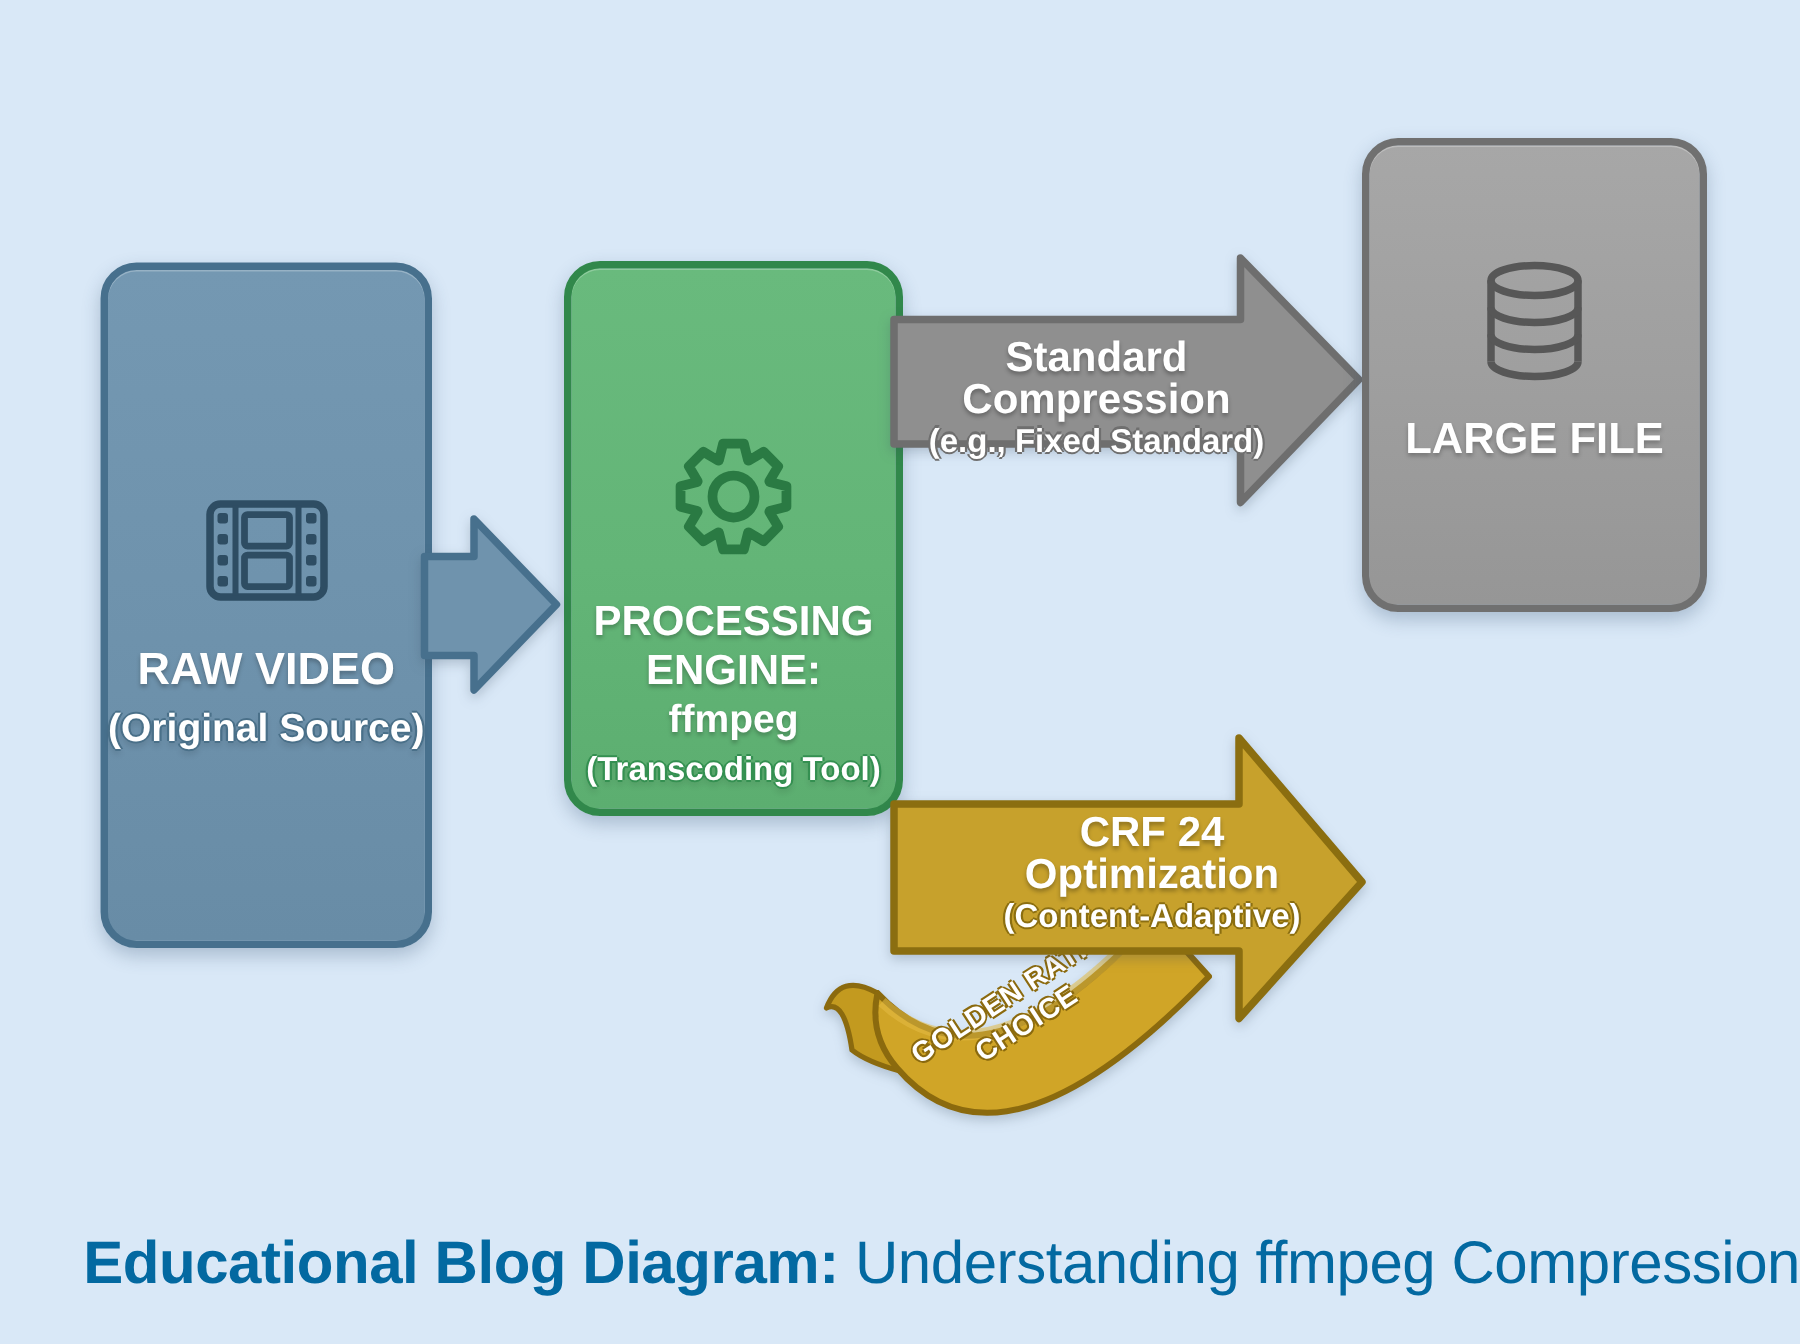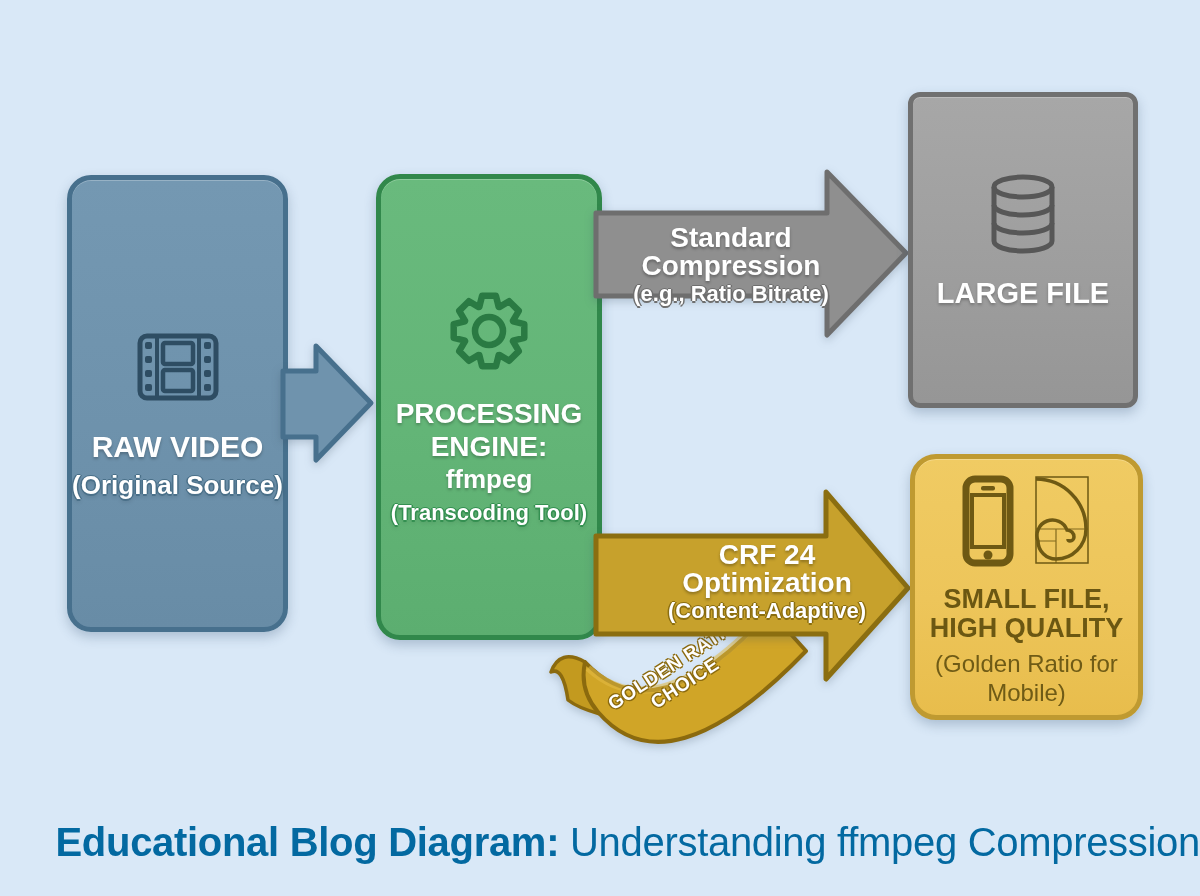--- a/index.html
+++ b/index.html
@@ -12,46 +12,46 @@
 
   
   .node {
     position:absolute; box-sizing:border-box; border-radius:24px;
     display:flex; flex-direction:column; align-items:center;
     box-shadow:0 5px 12px rgba(50,80,110,.28), inset 0 1px 0 rgba(255,255,255,.25);
   }
   .node-blue  { left:67px;  top:175px; width:221px; height:457px; z-index:1;
                 border:5px solid #47708d;
                 background:linear-gradient(180deg,#7498b2 0%,#6e92ac 55%,#688ca6 100%); }
-  .node-green { left:376px; top:174px; width:226px; height:466px; z-index:1;
+  .node-green { left:376px; top:174px; width:226px; height:370px; z-index:1;
                 border:5px solid #31884b;
                 background:linear-gradient(180deg,#69ba7d 0%,#63b577 55%,#5cae70 100%); }
   .node-gray  { left:908px; top:92px;  width:230px; height:316px; z-index:6;
-                border:5px solid #707070; border-radius:12px;
+                border:5px solid #707070; border-radius:24px;
                 background:linear-gradient(180deg,#a7a7a7 0%,#9e9e9e 55%,#969696 100%); }
   .node-gold  { left:910px; top:454px; width:233px; height:266px; z-index:6;
                 border:5px solid #bf9a31; border-radius:26px;
                 background:linear-gradient(180deg,#f0cb63 0%,#edc55a 55%,#e8bd4c 100%); }
 
   .white-title { color:#fff; font-weight:bold; text-align:center;
                  text-shadow:0 2px 3px rgba(0,0,0,.25); }
   .sub { color:#fff; text-align:center; font-weight:bold;
          text-shadow:-1.5px 0 var(--oc), 1.5px 0 var(--oc), 0 -1.5px var(--oc), 0 1.5px var(--oc), 0 3px 4px rgba(0,0,0,.15); }
   .node-blue  .sub { --oc:#4a7089; }
   .node-green .sub { --oc:#349051; }
   .node-gray  .sub { --oc:#757575; }
 
   
   .arrow-label { position:absolute; z-index:5; text-align:center; color:#fff; }
   .arrow-label .l1 { font-weight:bold; font-size:28px; line-height:28px;
                      text-shadow:0 2px 3px rgba(0,0,0,.3); }
   .arrow-label .l2 { font-weight:bold; font-size:22px; line-height:27px;
     text-shadow:-1.5px 0 var(--oc),1.5px 0 var(--oc),0 -1.5px var(--oc),0 1.5px var(--oc); }
   .label-standard { left:600px; top:224px; width:262px; --oc:#6f6f6f; }
-  .label-crf      { left:636px; top:541px; width:262px; --oc:#8b6e10; }
+  .label-crf      { left:600px; top:541px; width:262px;padding-left:37px; --oc:#8b6e10; }
 
   
   .gold-title { color:#6b5712; font-weight:bold; font-size:27px; line-height:29px; text-align:center; }
   .gold-sub   { color:#6f5b16; font-size:24px; line-height:29px; text-align:center; }
 
   
   .ribbon-text {
     position:absolute; z-index:3; left:594px; top:652px; width:170px;
     transform:rotate(-33deg); transform-origin:50% 50%;
     text-align:center; color:#fff; font-weight:bold; font-size:19px; line-height:22px;
@@ -118,58 +118,39 @@
   </div>
 
   <svg class="layer shadowed" width="1200" height="896" style="z-index:4; pointer-events:none">
     <polygon points="283,371 316,371 316,346 371,403 316,460 316,437 283,437" fill="#6f93ad" stroke="#47708d" stroke-width="5" stroke-linejoin="round"></polygon>
     <polygon points="596,213 827,213 827,172 906,253 827,335 827,296 596,296" fill="#8f8f8f" stroke="#6e6e6e" stroke-width="5" stroke-linejoin="round"></polygon>
     <polygon points="596,536 826,536 826,492 908,588 826,679 826,634 596,634" fill="#c7a12c" stroke="#8b6e10" stroke-width="5" stroke-linejoin="round"></polygon>
   </svg>
 
   <div class="arrow-label label-standard">
     <div class="l1">Standard Compression</div>
-    <div class="l2">(e.g., Ratio Bitrate)</div>
+    <div class="l2">(e.g., Fixed Standard)</div>
   </div>
   <div class="arrow-label label-crf">
     <div class="l1">CRF 24</div>
     <div class="l1">Optimization</div>
     <div class="l2">(Content-Adaptive)</div>
   </div>
 
   <div class="node node-gray">
     <svg width="70" height="82" viewBox="0 0 70 82" style="margin-top:76px">
       <g stroke="#575757" fill="none" stroke-width="5">
         <ellipse cx="35" cy="14" rx="29" ry="10"></ellipse>
         <path d="M6,14 V68 M64,14 V68"></path>
         <path d="M6,32 A29,10 0 0 0 64,32"></path>
         <path d="M6,50 A29,10 0 0 0 64,50"></path>
         <path d="M6,68 A29,10 0 0 0 64,68"></path>
       </g>
     </svg>
     <div class="white-title" style="font-size:29px; margin-top:22px">LARGE FILE</div>
   </div>
 
-  <div class="node node-gold">
-    <div style="display:flex; align-items:flex-start; gap:20px; margin-top:16px">
-      <svg width="52" height="92" viewBox="0 0 52 92">
-        <rect x="4" y="4" width="44" height="84" rx="9" fill="none" stroke="#6e5913" stroke-width="7"></rect>
-        <rect x="19" y="11" width="14" height="4.5" rx="2" fill="#6e5913"></rect>
-        <rect x="10" y="20" width="32" height="52" fill="none" stroke="#6e5913" stroke-width="4"></rect>
-        <circle cx="26" cy="80" r="4.5" fill="#6e5913"></circle>
-      </svg>
-      <svg width="58" height="92" viewBox="0 0 58 92">
-        <g stroke="#6e5913" fill="none">
-          <rect x="2" y="2" width="52" height="86" stroke-width="1.5"></rect>
-          <path d="M2,54 H54 M22,54 V88 M22,66 H4" stroke-width="1.2" opacity=".85"></path>
-          <path stroke-width="3.5" d="M2,4 A50,50 0 0 1 52,54 A30,30 0 0 1 22,84 A18,18 0 0 1 4,66 A11,11 0 0 1 33,55 A7,7 0 0 1 40,62 A4,4 0 0 1 36,66 A2,2 0 0 1 34,64"></path>
-        </g>
-      </svg>
-    </div>
-    <div class="gold-title" style="width:205px; margin-top:18px">SMALL FILE, HIGH QUALITY</div>
-    <div class="gold-sub" style="width:215px; margin-top:6px">(Golden Ratio for Mobile)</div>
-  </div>
 
   <div class="footer">
     <span class="bold">Educational Blog Diagram:</span><span> Understanding ffmpeg Compression</span>
   </div>
 
 </div>
 
 </body></html>

